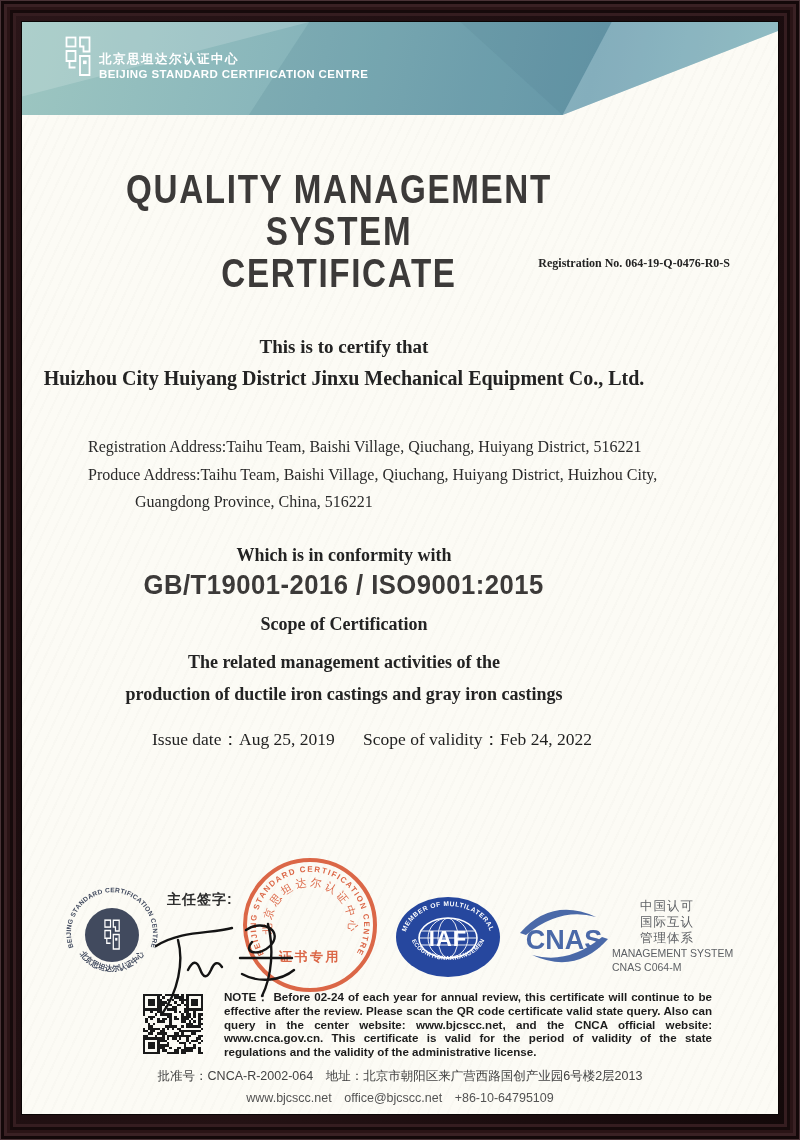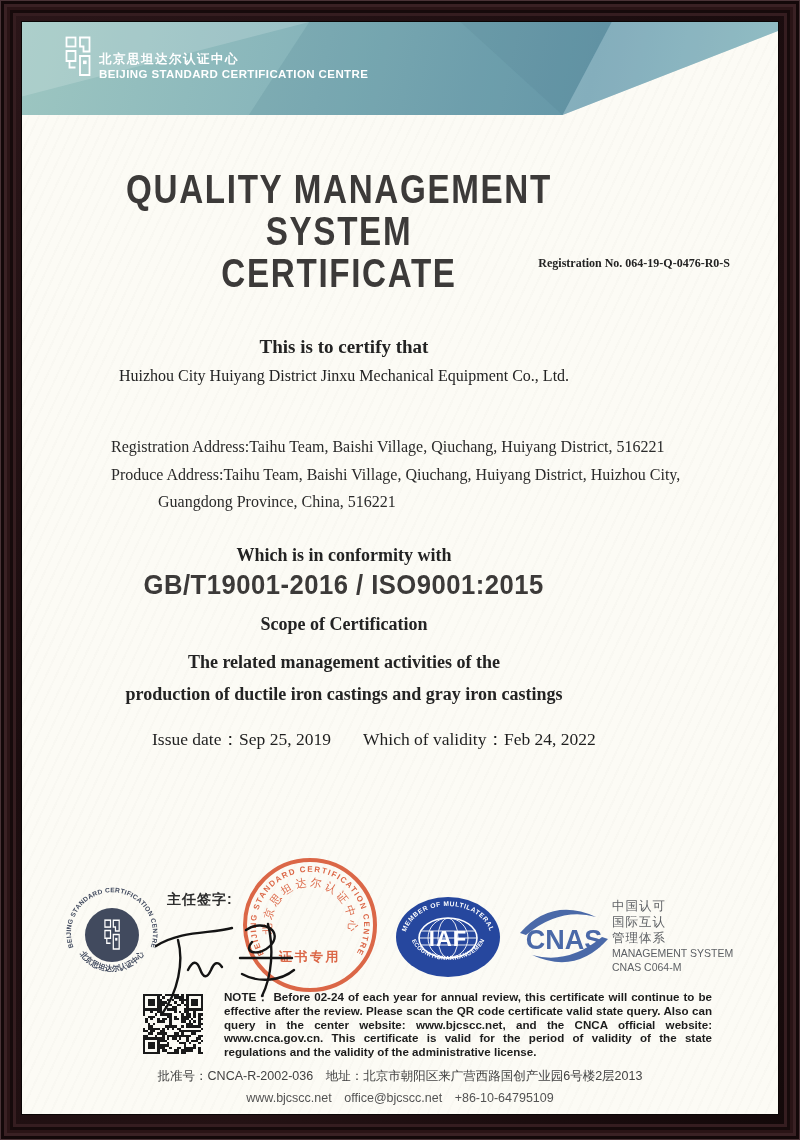--- a/index.html
+++ b/index.html
@@ -49,23 +49,23 @@
 
   
   .title { position:absolute; left:0; top:146px; width:634px; text-align:center;
            font-family:"Liberation Sans", sans-serif; font-weight:bold; color:#3c3a39; }
   .title span { display:block; font-size:40px; line-height:42px; letter-spacing:2px;
                 transform:scaleX(.83); }
   .regno { position:absolute; right:48px; top:234px; font-weight:bold; font-size:12px; color:#232323; }
 
   .c-line { position:absolute; left:0; width:644px; text-align:center; color:#232323; }
   .intro      { top:314px; font-weight:bold; font-size:19px; }
-  .company    { top:345px; font-weight:normal; font-size:16px; }
+  .company    { top:345px; font-weight:bold; font-size:20px; }
   .credit     { position:absolute; right:48px; top:382px; font-size:16.5px; color:#232323; }
-  .addr { position:absolute; font-size:16px; color:#2a2a2a;margin-left:23px; }
+  .addr { position:absolute; font-size:16px; color:#2a2a2a; }
   .addr1 { left:66px;  top:416px; }
   .addr2 { left:66px;  top:444px; }
   .addr3 { left:113px; top:471px; }
 
   .conf-intro { top:523px; font-weight:bold; font-size:18px; }
   .standard   { top:548px; font-family:"Liberation Sans", sans-serif; font-weight:bold;
                 font-size:27px; color:#3c3a39; letter-spacing:.5px; }
   .standard span { display:inline-block; transform:scaleX(.95); }
   .scope-title{ top:592px; font-weight:bold; font-size:18px; }
   .scope1     { top:630px; font-weight:bold; font-size:18px; }
@@ -78,21 +78,21 @@
   
   .abs { position:absolute; }
   .navy-seal { left:41px; top:864px; width:98px; height:98px; }
   .director  { left:145px; top:869px; font-family:"Liberation Sans", sans-serif;
                font-weight:bold; font-size:14px; color:#2e2e2e; letter-spacing:1px; }
   .signature { left:126px; top:878px; width:176px; height:128px; z-index:6; }
   .red-stamp { left:218px; top:833px; width:140px; height:140px; opacity:.92; z-index:4; }
   .iaf-logo  { left:373px; top:874px; width:106px; height:82px; }
   .cnas-logo { left:496px; top:884px; width:92px; height:60px; }
   .cnas-text { left:590px; top:876px; font-family:"Liberation Sans", sans-serif; color:#5e6165; }
-  .cnas-text .cn { font-size:12.5px; line-height:16px; letter-spacing:1px; }
+  .cnas-text .cn { font-size:12.5px; line-height:16px; letter-spacing:1px;margin-left:28px; }
   .cnas-text .en { font-size:10.5px; line-height:14px; }
 
   
   .qr   { left:121px; top:972px; width:60px; height:60px; }
   .note { left:202px; top:968px; width:488px; text-align:justify;
           font-family:"Liberation Sans", sans-serif; font-weight:bold;
           font-size:11.6px; line-height:13.8px; color:#1c1c1c; }
   .approval { left:0; top:1046px; width:756px; text-align:center;
               font-family:"Liberation Sans", sans-serif; font-size:12.5px; color:#424242; }
   .contact  { left:0; top:1068px; width:756px; text-align:center;
@@ -141,22 +141,22 @@
 
     <div class="c-line conf-intro">Which is in conformity with</div>
     <div class="c-line standard">
       <span>GB/T19001-2016 / ISO9001:2015</span>
     </div>
     <div class="c-line scope-title">Scope of Certification</div>
     <div class="c-line scope1">The related management activities of the</div>
     <div class="c-line scope2">production of ductile iron castings and gray iron castings</div>
 
     <div class="dates">
-      <span class="issue"><span>Issue date：</span><span>Sep 25, 2019</span></span>
-      <span class="term"><span>Which of validity：</span><span>Feb 24, 2022</span></span>
+      <span class="issue"><span>Issue date：</span><span>Aug 25, 2019</span></span>
+      <span class="term"><span>Scope of validity：</span><span>Feb 24, 2022</span></span>
     </div>
 
     <svg class="abs navy-seal" viewBox="0 0 98 98">
       <defs>
         <path id="ns-top" d="M 10,60 A 41,41 0 1 1 88,60" fill="none"></path>
         <path id="ns-bot" d="M 16,66 A 38,38 0 0 0 82,66" fill="none"></path>
       </defs>
       <circle cx="49" cy="49" r="27" fill="#414a5e"></circle>
       <g transform="translate(41,33) scale(0.62,0.77)">
         <g fill="none" stroke="#ffffff" stroke-width="2">
@@ -576,17 +576,17 @@
             <rect x="12" y="24" width="1" height="1"></rect>
             <rect x="13" y="24" width="1" height="1"></rect>
             <rect x="14" y="24" width="1" height="1"></rect>
             <rect x="16" y="24" width="1" height="1"></rect>
             <rect x="17" y="24" width="1" height="1"></rect>
             <rect x="23" y="24" width="1" height="1"></rect>
             <rect x="24" y="24" width="1" height="1"></rect>
           </g>
         </svg></div>
     <p class="abs note"><span>NOTE：</span> <span>Before 02-24 of each year for annual review, this certificate will continue to be effective after the review. Please scan the QR code certificate valid state query. Also can query in the center website: www.bjcscc.net, and the CNCA official website: www.cnca.gov.cn. This certificate is valid for the period of validity of the state regulations and the validity of the administrative license.</span></p>
-    <div class="abs approval">批准号：CNCA-R-2002-036　地址：北京市朝阳区来广营西路国创产业园6号楼2层2013</div>
+    <div class="abs approval">批准号：CNCA-R-2002-064　地址：北京市朝阳区来广营西路国创产业园6号楼2层2013</div>
     <div class="abs contact">www.bjcscc.net　office@bjcscc.net　+86-10-64795109</div>
 
   </div>
 </div>
 
 </body></html>

